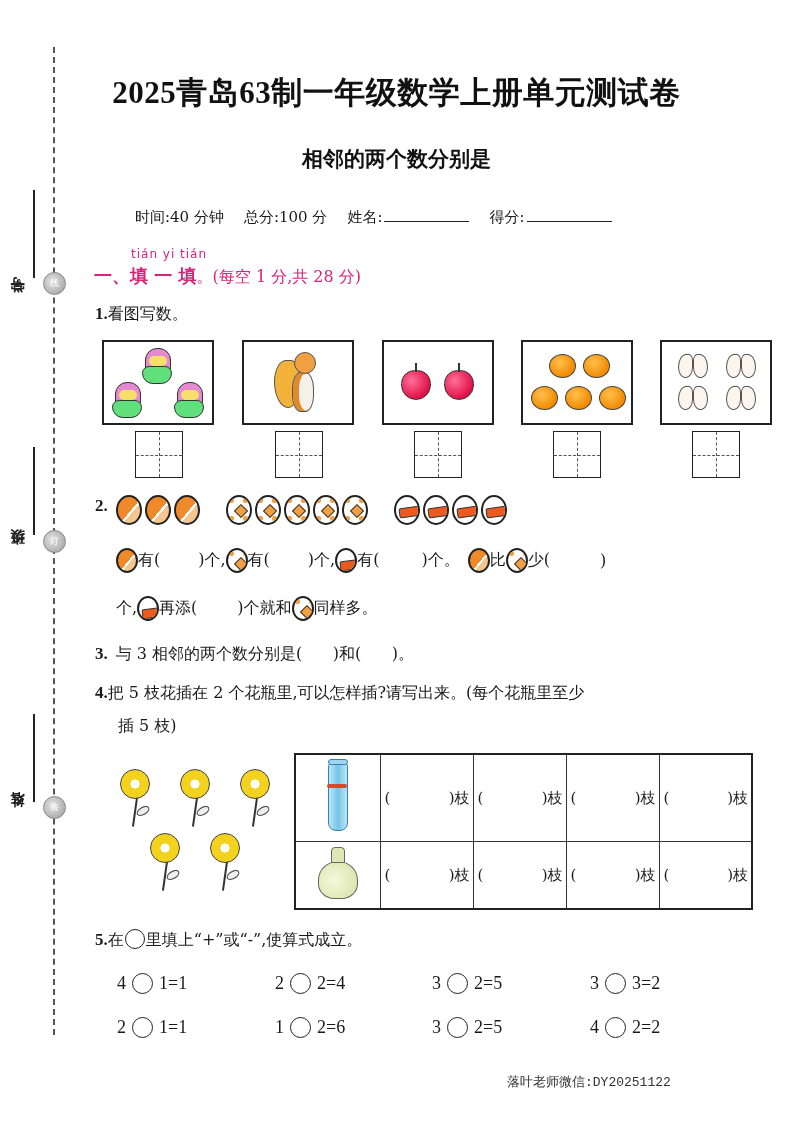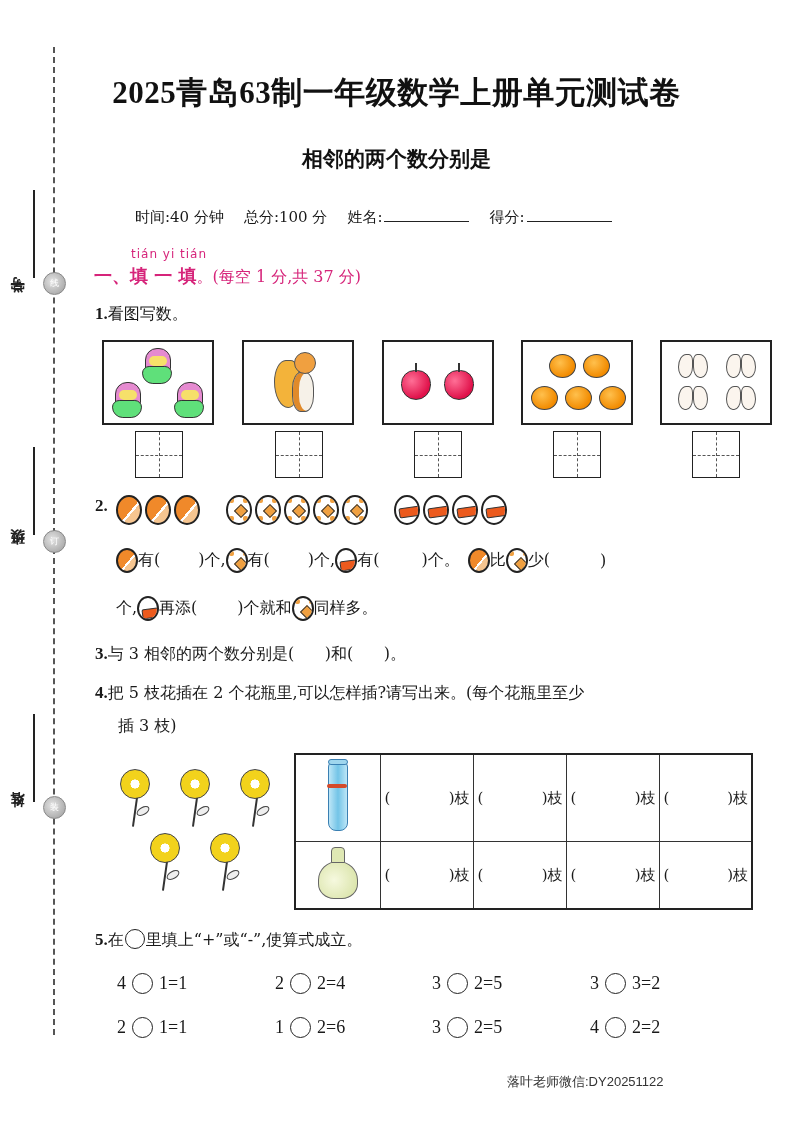--- a/index.html
+++ b/index.html
@@ -72,21 +72,21 @@
   .vase1::after { content:""; position:absolute; left:-2px; top:22px; width:20px; height:4px; background:#d44a2a; border-radius:2px; }
   .vase2 { display:inline-block; width:40px; height:52px; position:relative; }
   .vase2 .neck { position:absolute; left:13px; top:0; width:14px; height:16px; background:#dfe8b4; border:1.5px solid #666; border-radius:4px 4px 0 0; }
   .vase2 .body { position:absolute; left:0; top:14px; width:40px; height:38px; background:radial-gradient(circle at 40% 50%,#f6f9df,#d5e0a0); border:1.5px solid #666; border-radius:50% 50% 40% 40%; }
 
   
   .eq { position:absolute; font-family:"Liberation Serif", serif; font-size:18px; white-space:nowrap; display:flex; align-items:center; }
   .circ { display:inline-block; width:21px; height:21px; border:1.5px solid #222; border-radius:50%; margin:0 6px; }
   .circ-inline { display:inline-block; width:20px; height:20px; border:1.5px solid #222; border-radius:50%; vertical-align:-4px; margin:0 1px; }
 
-  .footer { position:absolute; top:1073px; left:507px; font-family:Liberation Sans, sans-serif; font-size:13px; color:#333; }
+  .footer { position:absolute; top:1073px; left:507px; font-family:Liberation Mono, monospace; font-size:13px; color:#333; }
 
   
   .backpack { position:absolute; width:32px; height:38px; }
   .backpack .top { position:absolute; left:3px; top:0; width:26px; height:24px; background:#e58ad0; border:1.5px solid #333; border-radius:12px 12px 4px 4px; }
   .backpack .face { position:absolute; left:7px; top:8px; width:18px; height:10px; background:#f6e06a; border-radius:6px; }
   .backpack .pocket { position:absolute; left:0; top:18px; width:30px; height:18px; background:#5fe07a; border:1.5px solid #333; border-radius:8px 8px 12px 12px; }
   .apple { position:absolute; width:30px; height:30px; background:radial-gradient(circle at 35% 35%, #ff6f96, #e0114a 70%); border:1.5px solid #333; border-radius:45% 45% 50% 50%; }
   .apple::before { content:""; position:absolute; left:13px; top:-8px; width:2px; height:9px; background:#333; }
   .orange { position:absolute; width:27px; height:24px; background:radial-gradient(circle at 40% 35%, #ffc04d, #f28b00 70%); border:1.5px solid #444; border-radius:50%; }
   .butterfly { position:absolute; width:30px; height:24px; }
@@ -130,21 +130,21 @@
   <span class="gap"></span>
   <span>姓名:</span>
   <span class="blank"></span>
   <span class="gap"></span>
   <span>得分:</span>
   <span class="blank"></span>
 </div>
 
 <div class="section-pinyin">tián yi tián</div>
 <div class="section-title">
-  <span>一、填 一 填</span><span class="note">。(每空 1 分,共 37 分)</span>
+  <span>一、填 一 填</span><span class="note">。(每空 1 分,共 28 分)</span>
 </div>
 
 <div class="q" style="top:304px;">
   <span class="num">1.</span><span>看图写数。</span>
 </div>
 
 <div class="pic-box" style="left:102px;">
   <div class="backpack" style="left:38px;top:6px;">
       <div class="top"></div>
       <div class="face"></div>
@@ -242,27 +242,27 @@
   <span>个,</span>
   <span class="ball volley small"></span>
   <span>再添(</span>
     <span class="sp" style="width:40px;"></span>
   <span>)个就和</span>
   <span class="ball soccer small"></span>
   <span>同样多。</span>
 </div>
 
 <div class="q" style="top:644px;">
-  <span class="num">3.</span><span style="white-space:pre;">与 3 相邻的两个数分别是(      )和(      )。</span>
+  <span class="num">3.</span><span style="white-space:pre;margin-left:8px;">与 3 相邻的两个数分别是(      )和(      )。</span>
 </div>
 
 <div class="q" style="top:683px;">
   <span class="num">4.</span><span>把 5 枝花插在 2 个花瓶里,可以怎样插?请写出来。(每个花瓶里至少</span>
 </div>
-<div class="q" style="top:716px;left:118px;">插 3 枝)</div>
+<div class="q" style="top:716px;left:118px;">插 5 枝)</div>
 
 <div class="flowers">
   <div class="flower" style="left:6px;top:4px;">
       <div class="stem"></div>
       <div class="leaf"></div>
       <div class="head"></div>
     </div>
   <div class="flower" style="left:66px;top:4px;">
       <div class="stem"></div>
       <div class="leaf"></div>

